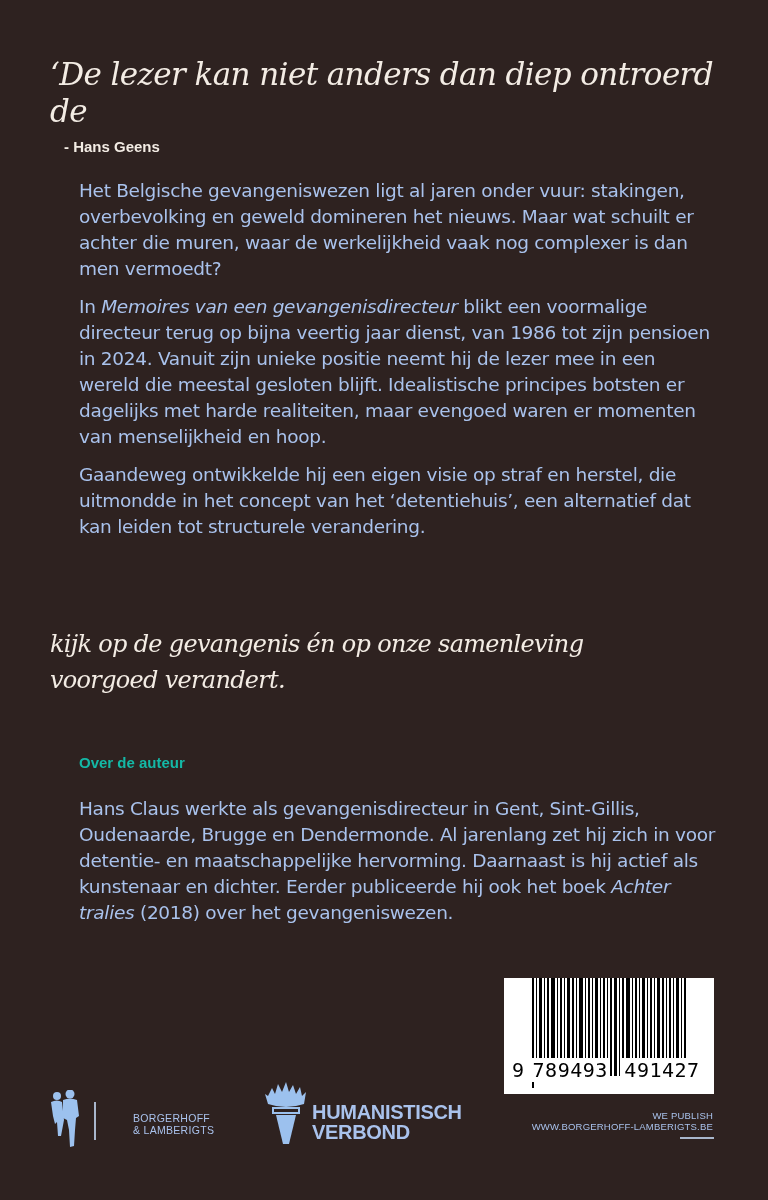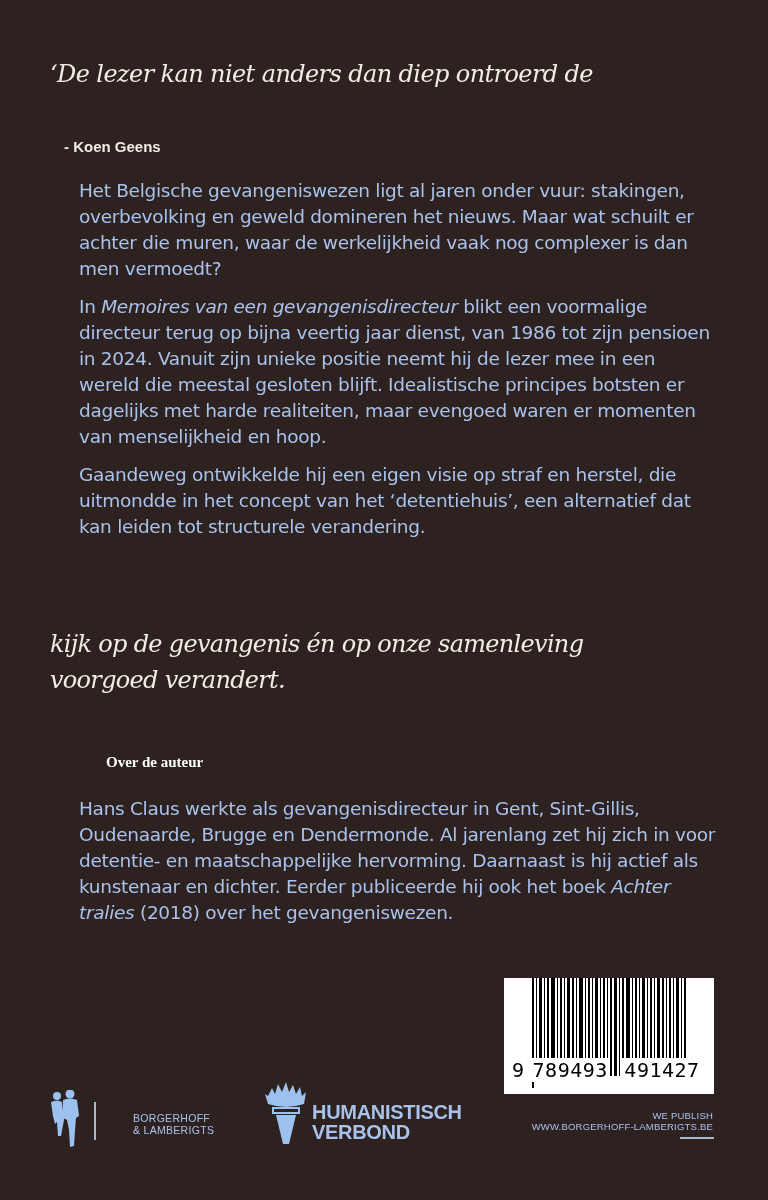--- a/index.html
+++ b/index.html
@@ -5,21 +5,21 @@
   html, body { margin: 0; padding: 0; }
   body {
     width: 768px; height: 1200px; overflow: hidden;
     background: #2e2220;
     position: relative;
     font-family: "DejaVu Sans", sans-serif;
   }
   .quote {
     position: absolute; left: 50px; top: 56px; width: 680px;
     font-family: "DejaVu Serif", serif; font-style: italic;
-    color: #f3ece4; font-size: 24px; line-height: 37px;
+    color: #f3ece4; font-size: 31px; line-height: 37px;
     letter-spacing: -0.6px;
   }
   .quote-author {
     position: absolute; left: 64px; top: 138px;
     font-family: "Liberation Sans", sans-serif; font-weight: bold;
     color: #f3ece4; font-size: 15px;
   }
   .body-text {
     position: absolute; left: 79px; width: 640px;
     color: #a9c2ec; font-family: "DejaVu Sans", sans-serif;
@@ -27,22 +27,22 @@
   }
   .body-text p { margin: 0 0 12px 0; }
   .body-text .ital { font-style: italic; }
   .tagline {
     position: absolute; left: 50px; top: 626px; width: 680px;
     font-family: "DejaVu Serif", serif; font-style: italic;
     color: #f3ece4; font-size: 24px; line-height: 36px; letter-spacing: -0.7px;
   }
   .about-title {
     position: absolute; left: 79px; top: 754px;
-    font-family: Liberation Serif, serif; font-weight: bold;
-    color: #ffffff; font-size: 15px; margin-left: 27px;
+    font-family: Liberation Sans, sans-serif; font-weight: bold;
+    color: #14b8a6; font-size: 15px;
   }
   .barcode-box {
     position: absolute; left: 504px; top: 978px; width: 210px; height: 116px;
     background: #ffffff;
   }
   .barcode-bars {
     position: absolute; left: 28px; top: 0; height: 98px; width: 160px;
     display: flex; align-items: stretch;
   }
   .barcode-bars span { display: block; background: #000; margin-right: 2px; }
@@ -72,21 +72,21 @@
     font-size: 9.5px; line-height: 11px; letter-spacing: 0.2px;
   }
   .publish-underline { position: absolute; left: 680px; top: 1137px; width: 34px; height: 1.5px; background: #a9b7cc; }
 </style>
 </head>
 <body>
 
 <div class="quote">
   <div>‘De lezer kan niet anders dan diep ontroerd de</div>
 </div>
-<div class="quote-author">- Koen Geens</div>
+<div class="quote-author">- Hans Geens</div>
 
 <div class="body-text" style="top:178px;">
   <p>Het Belgische gevangeniswezen ligt al jaren onder vuur: stakingen, overbevolking en geweld domineren het nieuws. Maar wat schuilt er achter die muren, waar de werkelijkheid vaak nog complexer is dan men vermoedt?</p>
   <p><span>In </span><span class="ital">Memoires van een gevangenisdirecteur</span><span> blikt een voormalige directeur terug op bijna veertig jaar dienst, van 1986 tot zijn pensioen in 2024. Vanuit zijn unieke positie neemt hij de lezer mee in een wereld die meestal gesloten blijft. Idealistische principes botsten er dagelijks met harde realiteiten, maar evengoed waren er momenten van menselijkheid en hoop.</span></p>
   <p>Gaandeweg ontwikkelde hij een eigen visie op straf en herstel, die uitmondde in het concept van het ‘detentiehuis’, een alternatief dat kan leiden tot structurele verandering.</p>
 </div>
 
 <div class="tagline">
   <div>kijk op de gevangenis én op onze samenleving</div>
   <div>voorgoed verandert.</div>

